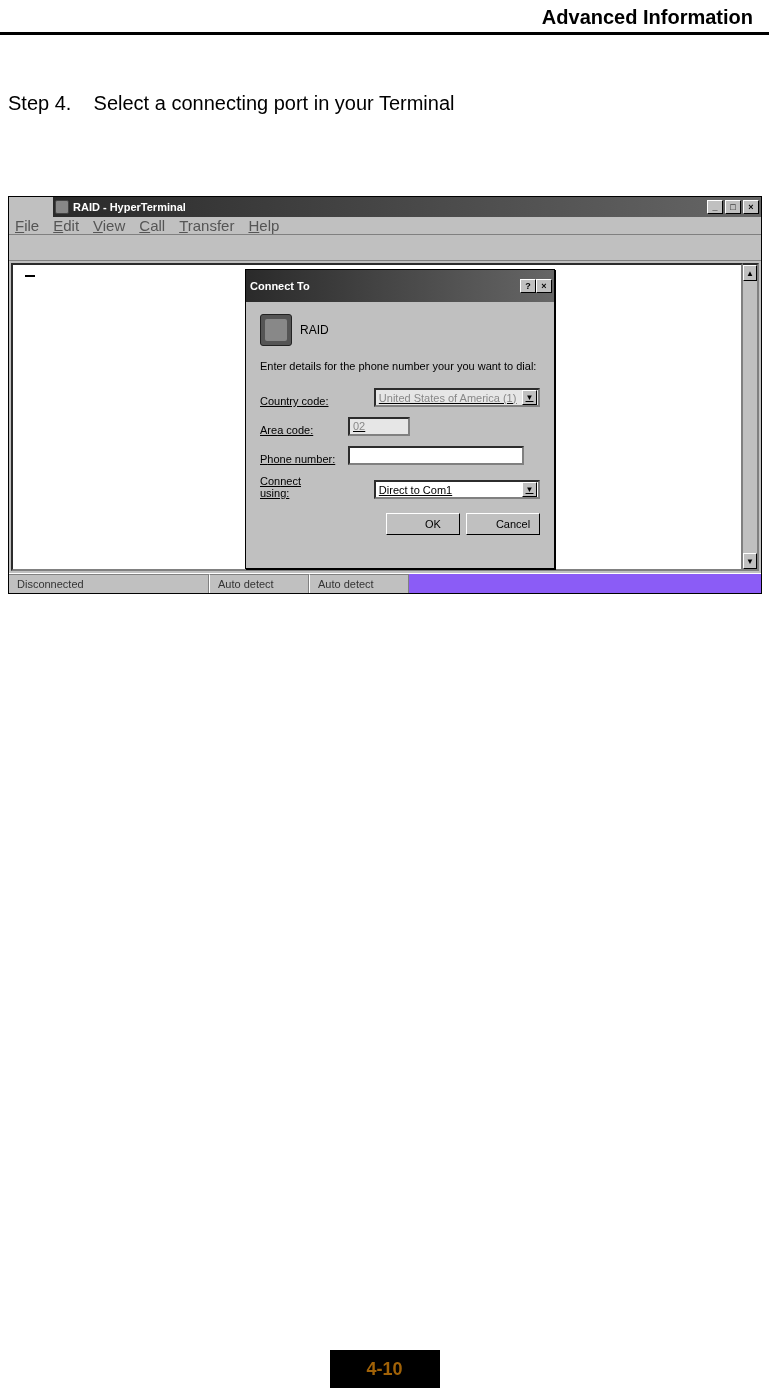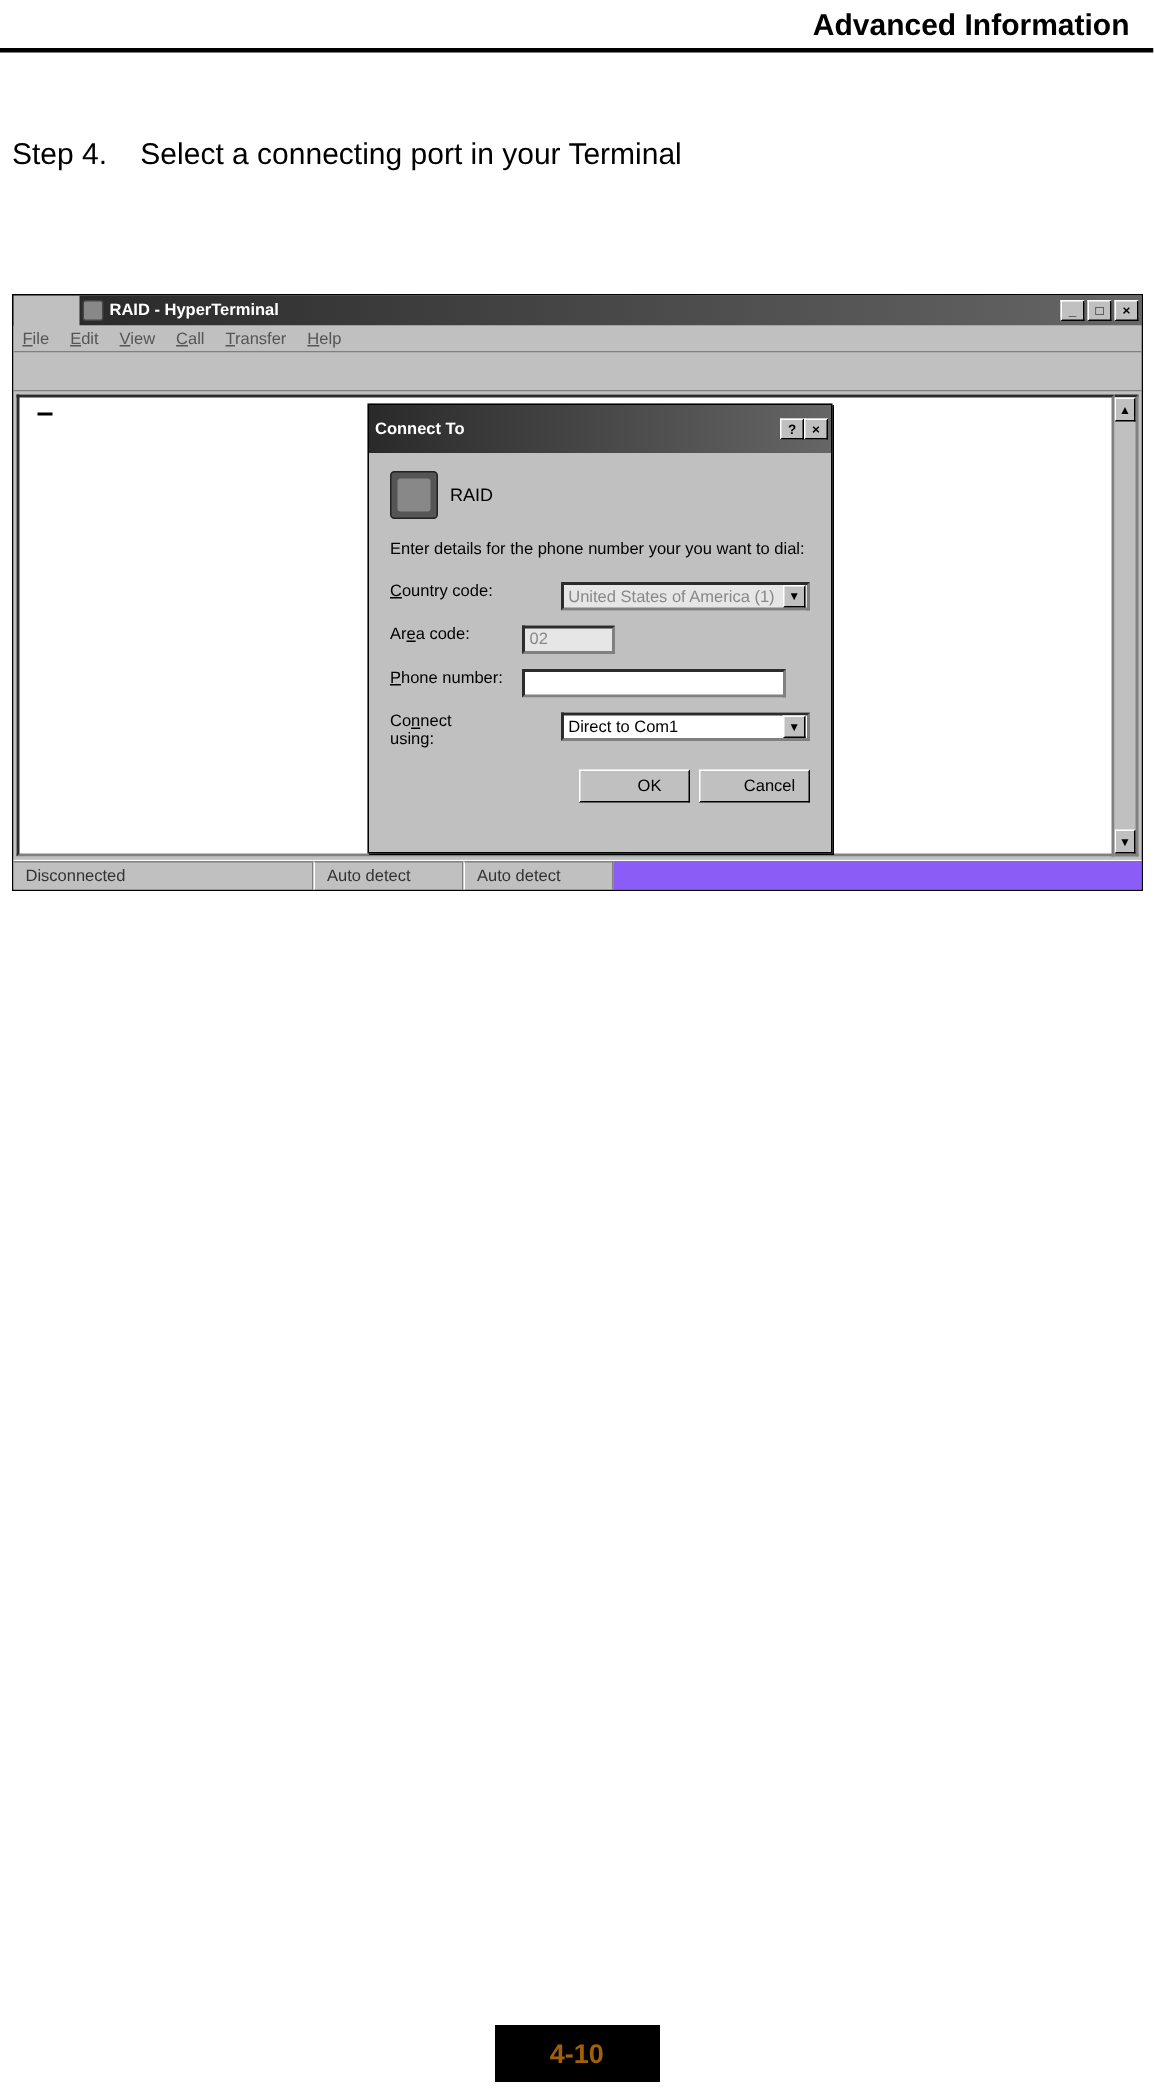--- a/index.html
+++ b/index.html
@@ -67,21 +67,21 @@
     width:16px;height:14px;background:#c0c0c0;
     border-top:1px solid #fff;border-left:1px solid #fff;
     border-right:1px solid #000;border-bottom:1px solid #000;
     font-size:9px;display:flex;align-items:center;justify-content:center;
     color:#000;font-weight:bold;line-height:1;
   }
   .menubar {
     height:18px;background:#c0c0c0;
     border-bottom:1px solid #808080;
     display:flex;align-items:center;
-    padding:0 6px;gap:14px;color:#555;font-size:11px;
+    padding:0 6px;gap:14px;color:#555;font-size:15px;
   }
   .menubar span u{text-decoration:underline;}
   .toolbar {
     height:26px;background:#c0c0c0;
     border-bottom:1px solid #808080;
   }
   .client {
     flex:1;background:#c0c0c0;position:relative;padding:2px;
     display:flex;
   }
@@ -130,21 +130,21 @@
   .dlg-row-top{display:flex;align-items:center;gap:8px;margin-bottom:14px;}
   .phone-icon{
     width:32px;height:32px;background:#555;border:1px solid #222;
     position:relative;border-radius:3px;
   }
   .phone-icon::before{
     content:"";position:absolute;inset:4px;background:#888;border-radius:2px;
   }
   .raid-label{font-size:12px;}
   .dlg-instr{margin-bottom:16px;color:#000;}
-  .form-row{display:flex;align-items:flex-start;margin-bottom:10px;gap:6px;}
+  .form-row{display:flex;align-items:flex-end;margin-bottom:10px;gap:6px;text-decoration:underline;}
   .form-lbl{width:82px;color:#000;}
   .form-lbl u{text-decoration:underline;}
   .ddown,.txtfield{
     height:19px;background:#fff;border:2px inset #808080;font-size:11px;color:#888;
     padding:1px 3px;
   }
   .ddown{width:196px;background:#e6e6e6;display:flex;align-items:center;justify-content:space-between;margin-left:39px;}
   .ddown.enabled{background:#fff;color:#000;}
   .dd-arrow{
     width:15px;height:15px;background:#c0c0c0;

